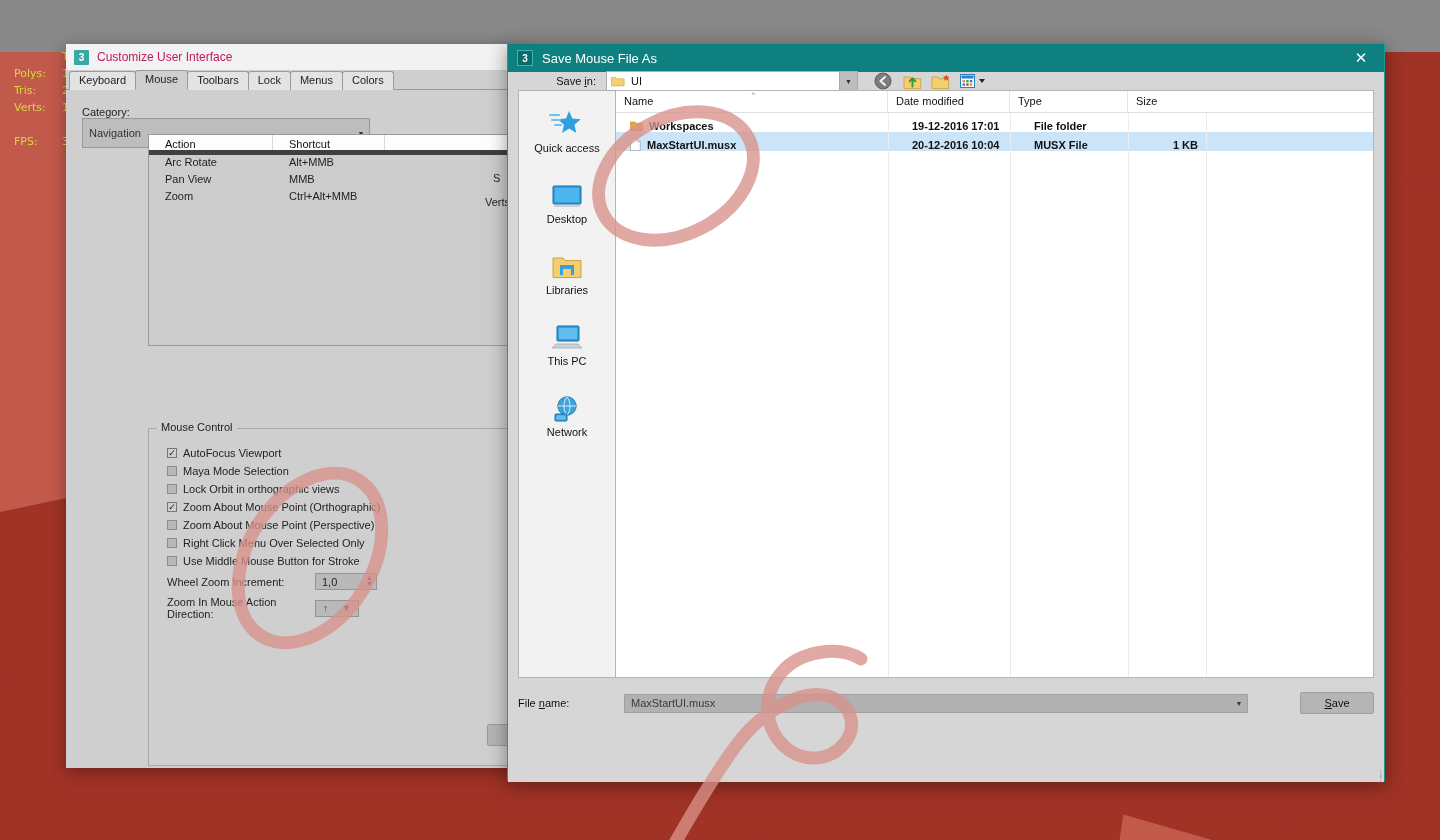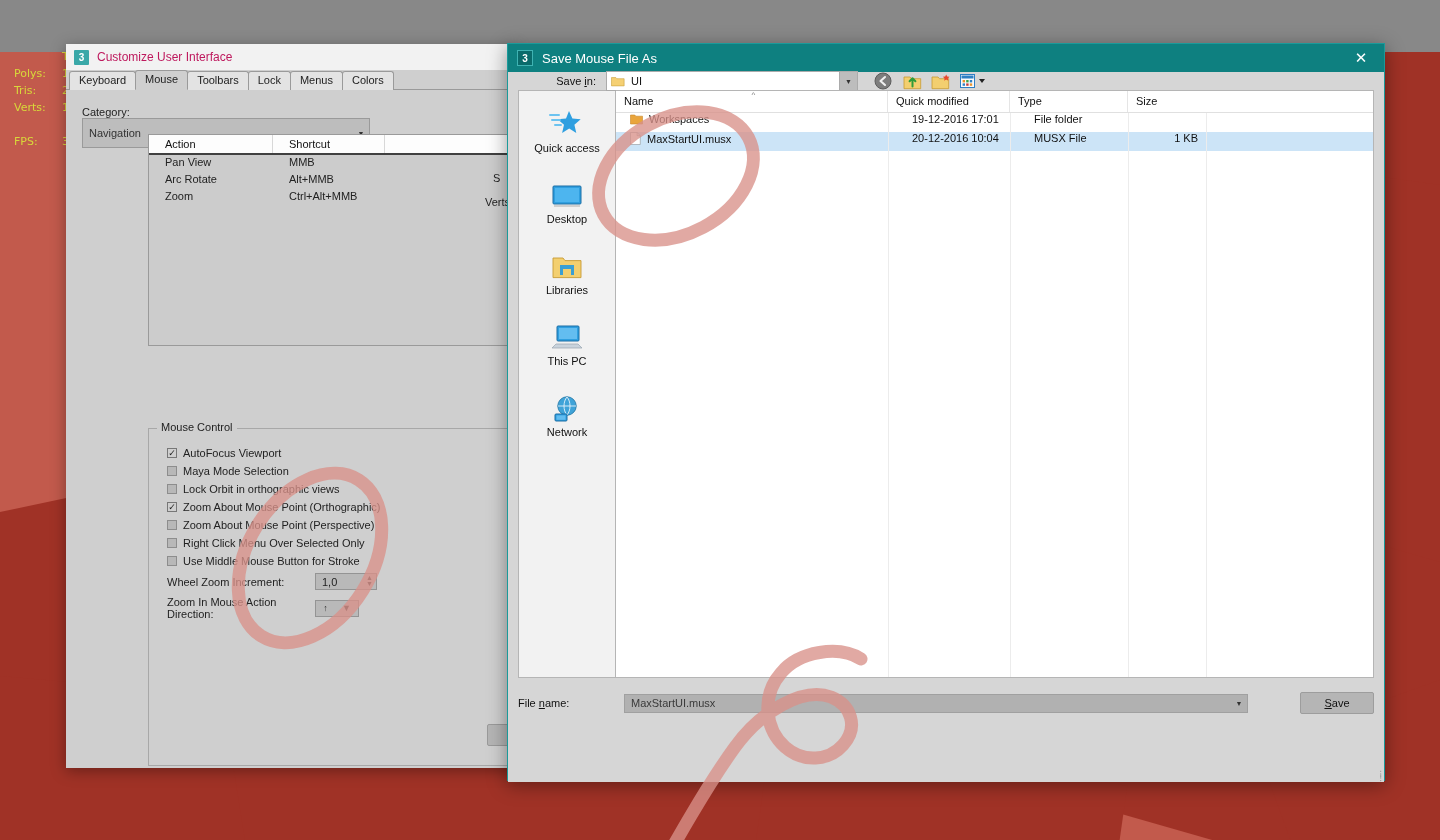--- a/index.html
+++ b/index.html
@@ -113,21 +113,21 @@
     display: flex; align-items: center; justify-content: center;
     font-size: 7px; color: #333;
   }
 
   .listbox {
     position: absolute; left: 82px; top: 44px; width: 364px; height: 212px;
     background: #cccccc; border: 1px solid #9a9a9a;
   }
   .listbox .lhead {
     display: flex; height: 20px; background: #fdfdfd;
-    border-bottom: 2px solid #404040;
+    border-bottom: 5px solid #404040;
   }
   .listbox .lhead div {
     font-size: 11px; color: #111; padding: 3px 0 0 16px;
     border-right: 1px solid #d8d8d8;
   }
   .listbox .c1 { width: 124px; }
   .listbox .c2 { width: 112px; }
   .listbox .c3 { flex: 1; border-right: none !important; }
   .listbox .lrow { display: flex; height: 17px; }
   .listbox .lrow div { font-size: 11px; color: #222; padding: 1px 0 0 16px; }
@@ -235,21 +235,21 @@
     font-size: 11px; color: #111; padding: 4px 0 0 8px;
     border-right: 1px solid #e5e5e5; position: relative;
   }
   .fl-head .sortmark {
     position: absolute; left: 50%; top: -1px; font-size: 8px; color: #777;
   }
   .col-name { width: 272px; }
   .col-date { width: 122px; }
   .col-type { width: 118px; }
   .col-size { width: 78px; border-right: none !important; }
-  .fl-row { display: flex; height: 19px; align-items: flex-start; }
+  .fl-row { display: flex; height: 19px; align-items: flex-end; font-weight: bold; }
   .fl-row.sel { background: #cce4f7; }
   .fl-row div { font-size: 11px; color: #111; padding-left: 24px; }
   .fl-row .col-size { text-align: right; padding-right: 8px; padding-left: 0; }
   .fl-row .col-name { display: flex; align-items: center; gap: 6px; padding-left: 14px; }
   .fl-grid-v {
     position: absolute; top: 22px; bottom: 0; width: 1px; background: #ececec;
   }
 
   .sd-bottom { padding: 14px 10px 0 10px; }
   .sd-frow { display: flex; align-items: center; margin-bottom: 13px; gap: 16px; }
@@ -349,26 +349,26 @@
       </div>
     </div>
 
     <div class="listbox">
       <div class="lhead">
         <div class="c1">Action</div>
         <div class="c2">Shortcut</div>
         <div class="c3"></div>
       </div>
       <div class="lrow">
+        <div class="c1">Arc Rotate</div>
+        <div class="c2">Alt+MMB</div>
+      </div>
+      <div class="lrow">
         <div class="c1">Pan View</div>
         <div class="c2">MMB</div>
-      </div>
-      <div class="lrow">
-        <div class="c1">Arc Rotate</div>
-        <div class="c2">Alt+MMB</div>
       </div>
       <div class="lrow">
         <div class="c1">Zoom</div>
         <div class="c2">Ctrl+Alt+MMB</div>
       </div>
     </div>
 
     <div class="cui-hidden-label" style="left:427px;top:82px;">S</div>
     <div class="cui-hidden-label" style="left:419px;top:106px;">Verts</div>
 
@@ -551,21 +551,21 @@
         <div class="fl-grid-v" style="left:272px"></div>
         <div class="fl-grid-v" style="left:394px"></div>
         <div class="fl-grid-v" style="left:512px"></div>
         <div class="fl-grid-v" style="left:590px"></div>
 
         <div class="fl-head">
           <div class="col-name">
             <span class="sortmark">^</span>
             <span>Name</span>
           </div>
-          <div class="col-date">Quick modified</div>
+          <div class="col-date">Date modified</div>
           <div class="col-type">Type</div>
           <div class="col-size">Size</div>
         </div>
 
         <div class="fl-row">
           <div class="col-name">
             <svg width="13" height="11" viewBox="0 0 13 11">
               <path d="M0.5 1 h4.3 l1 1.2 h6.7 v7.8 h-12 z" fill="#e9a53c" stroke="#c9862a" stroke-width="0.6"></path>
             </svg>
             <span>Workspaces</span>

